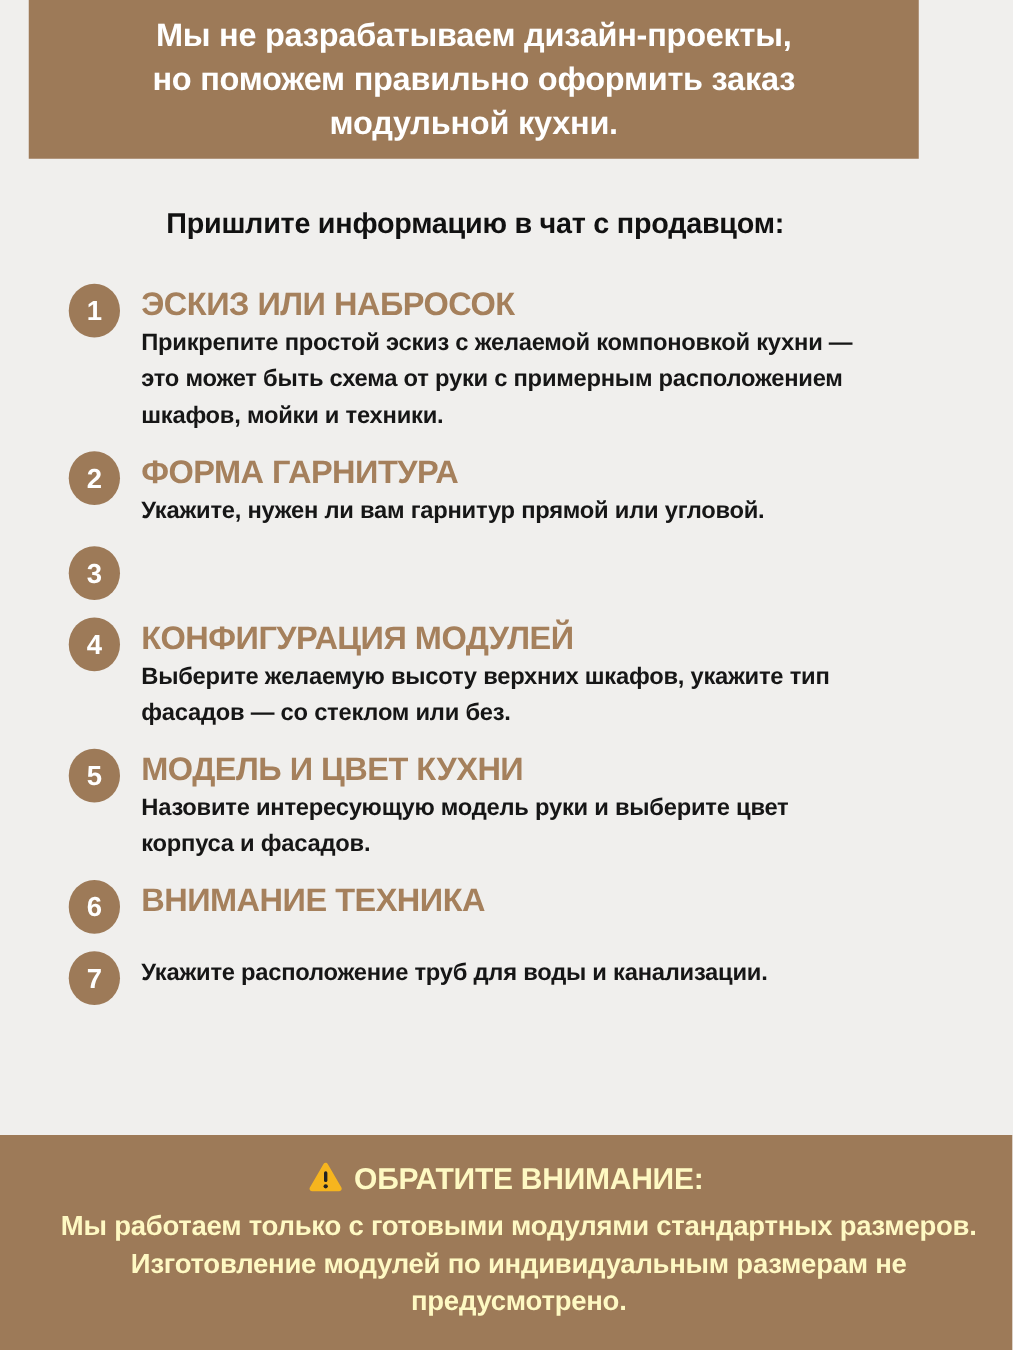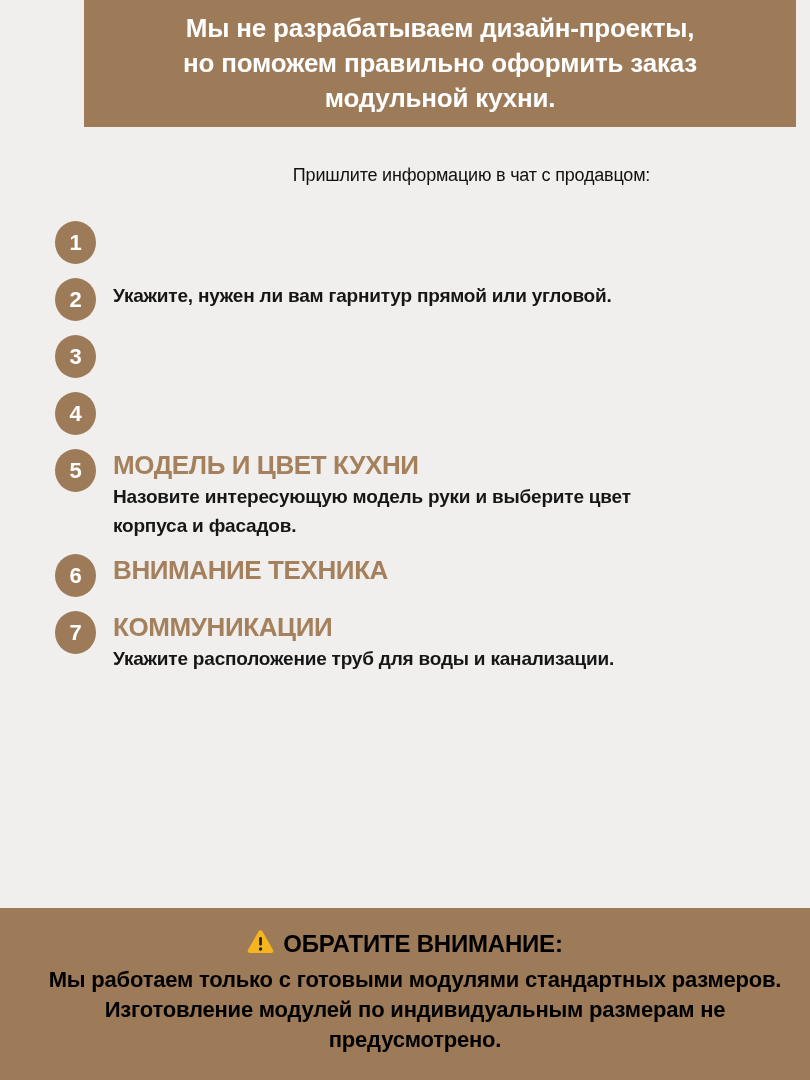--- a/index.html
+++ b/index.html
@@ -5,44 +5,43 @@
   * { margin: 0; padding: 0; box-sizing: border-box; }
   html, body { width: 810px; height: 1080px; }
   body {
     position: relative;
     overflow: hidden;
     background: #f0efed;
     font-family: "Liberation Sans", sans-serif;
     color: #161616;
   }
   .header-box {
-    margin-left: 84px;
+    margin-left: 23px;
     width: 712px;
     height: 127px;
     background: #9d7a58;
     color: #ffffff;
     display: flex;
     align-items: center;
     justify-content: center;
   }
   .header-text {
     font-size: 26px;
     font-weight: bold;
     line-height: 35px;
     text-align: center;
     white-space: pre-line;
     letter-spacing: -0.2px;
   }
   .subtitle {
     margin: 38px 0 0 133px;
-    font-size: 18px;
-    font-weight: normal;
+    font-size: 23px;
+    font-weight: bold;
     color: #111111;
     letter-spacing: -0.2px;
-    text-align: center;
   }
   .steps {
     margin-top: 35px;
     padding-left: 55px;
     display: flex;
     flex-direction: column;
     gap: 14px;
   }
   .step { display: flex; gap: 17px; }
   .step-num {
@@ -75,21 +74,21 @@
     letter-spacing: -0.2px;
     white-space: pre-line;
   }
   .notice {
     position: absolute;
     left: 0;
     top: 908px;
     width: 810px;
     height: 172px;
     background: #9d7a58;
-    color: #000000;
+    color: #fef9c3;
     text-align: center;
     padding-top: 21px;
   }
   .notice-title-row {
     display: flex;
     align-items: center;
     justify-content: center;
     gap: 9px;
   }
   .notice-title {
@@ -116,37 +115,49 @@
 но поможем правильно оформить заказ
 модульной кухни.</div>
 </div>
 
 <div class="subtitle">Пришлите информацию в чат с продавцом:</div>
 
 <div class="steps">
 
   <div class="step">
     <div class="step-num">1</div>
+    <div class="step-content">
+      <div class="step-title">ЭСКИЗ ИЛИ НАБРОСОК</div>
+      <div class="step-desc">Прикрепите простой эскиз с желаемой компоновкой кухни —
+это может быть схема от руки с примерным расположением
+шкафов, мойки и техники.</div>
+    </div>
   </div>
 
   <div class="step">
     <div class="step-num">2</div>
     <div class="step-content">
+      <div class="step-title">ФОРМА ГАРНИТУРА</div>
       <div class="step-desc">Укажите, нужен ли вам гарнитур прямой или угловой.</div>
     </div>
   </div>
 
   <div class="step">
     <div class="step-num">3</div>
     <div class="step-content">
     </div>
   </div>
 
   <div class="step">
     <div class="step-num">4</div>
+    <div class="step-content">
+      <div class="step-title">КОНФИГУРАЦИЯ МОДУЛЕЙ</div>
+      <div class="step-desc">Выберите желаемую высоту верхних шкафов, укажите тип
+фасадов — со стеклом или без.</div>
+    </div>
   </div>
 
   <div class="step">
     <div class="step-num">5</div>
     <div class="step-content">
       <div class="step-title">МОДЕЛЬ И ЦВЕТ КУХНИ</div>
       <div class="step-desc">Назовите интересующую модель руки и выберите цвет
 корпуса и фасадов.</div>
     </div>
   </div>
@@ -154,21 +165,20 @@
   <div class="step">
     <div class="step-num">6</div>
     <div class="step-content">
       <div class="step-title">ВНИМАНИЕ ТЕХНИКА</div>
     </div>
   </div>
 
   <div class="step">
     <div class="step-num">7</div>
     <div class="step-content">
-      <div class="step-title">КОММУНИКАЦИИ</div>
       <div class="step-desc">Укажите расположение труб для воды и канализации.</div>
     </div>
   </div>
 
 </div>
 
 <div class="notice">
   <div class="notice-title-row">
     <span class="warning-icon">
       <svg width="27" height="25" viewBox="0 0 27 25" aria-hidden="true">

